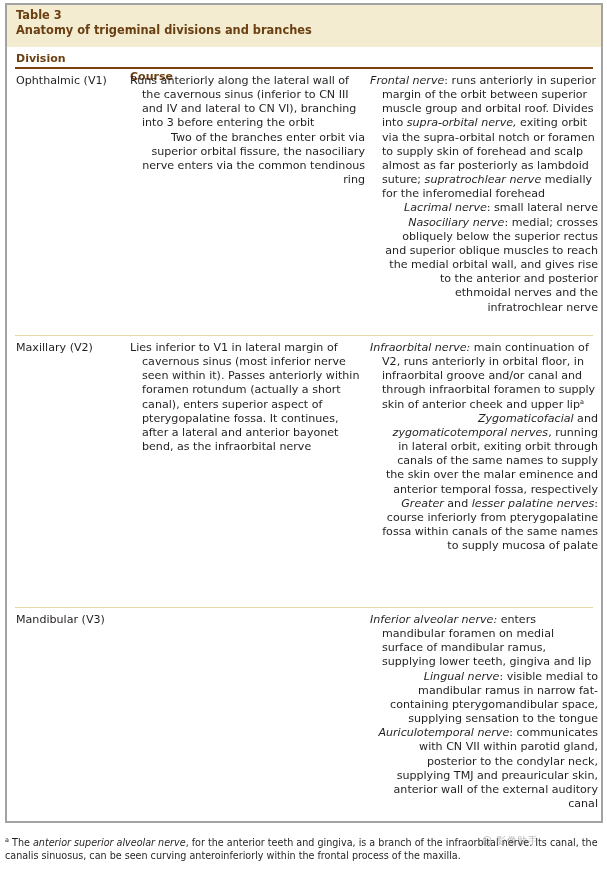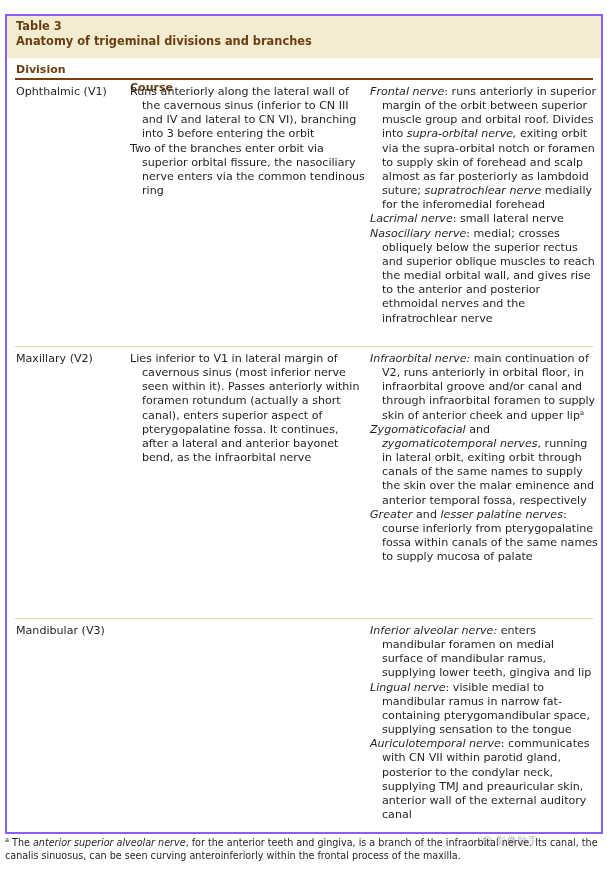--- a/index.html
+++ b/index.html
@@ -2,22 +2,22 @@
 <html><head>
 <meta charset="utf-8">
 <style>
   html, body { margin: 0; padding: 0; background: #ffffff; }
   body {
     width: 607px; height: 871px; position: relative; overflow: hidden;
     font-family: "DejaVu Sans", "Liberation Sans", sans-serif;
     color: #231f20;
   }
   .table-frame {
-    position: absolute; left: 5px; top: 14px; width: 594px; height: 816px;
-    border: 2px solid #8b5cf6;
+    position: absolute; left: 5px; top: 3px; width: 594px; height: 816px;
+    border: 2px solid #a3a3a3;
     box-sizing: content-box;
   }
   .caption {
     background: #f3ecd1;
     height: 42px;
     padding: 3px 0 0 9px;
     box-sizing: border-box;
     color: #6a3f12;
     font-size: 11.4px;
     font-weight: bold;
@@ -42,21 +42,21 @@
     position: absolute; left: 8px; right: 8px; bottom: 0; height: 1.5px; background: #e4d9a6;
   }
   .cell {
     position: absolute; top: 5px;
     font-size: 11.1px; line-height: 14.15px;
   }
   .cell.division { left: 9px; width: 110px; }
   .cell.course { left: 123px; width: 235px; }
   .cell.branches { left: 363px; width: 228px; }
   .hang { padding-left: 12px; text-indent: -12px; margin: 0; }
-  .hang + .hang { margin-top: 0; }
+  .hang + .hang { margin-top: 0; text-align: right; }
   i { font-style: italic; }
   sup { font-size: 6.5px; vertical-align: 4px; line-height: 0; }
   .footnote {
     position: absolute; left: 5px; top: 836px; width: 600px;
     font-size: 9.6px; line-height: 13px; color: #231f20;
   }
   .watermark {
     position: absolute; left: 482px; top: 834px;
     font-size: 10px; color: rgba(120,120,120,0.55); letter-spacing: 0.5px;
   }

